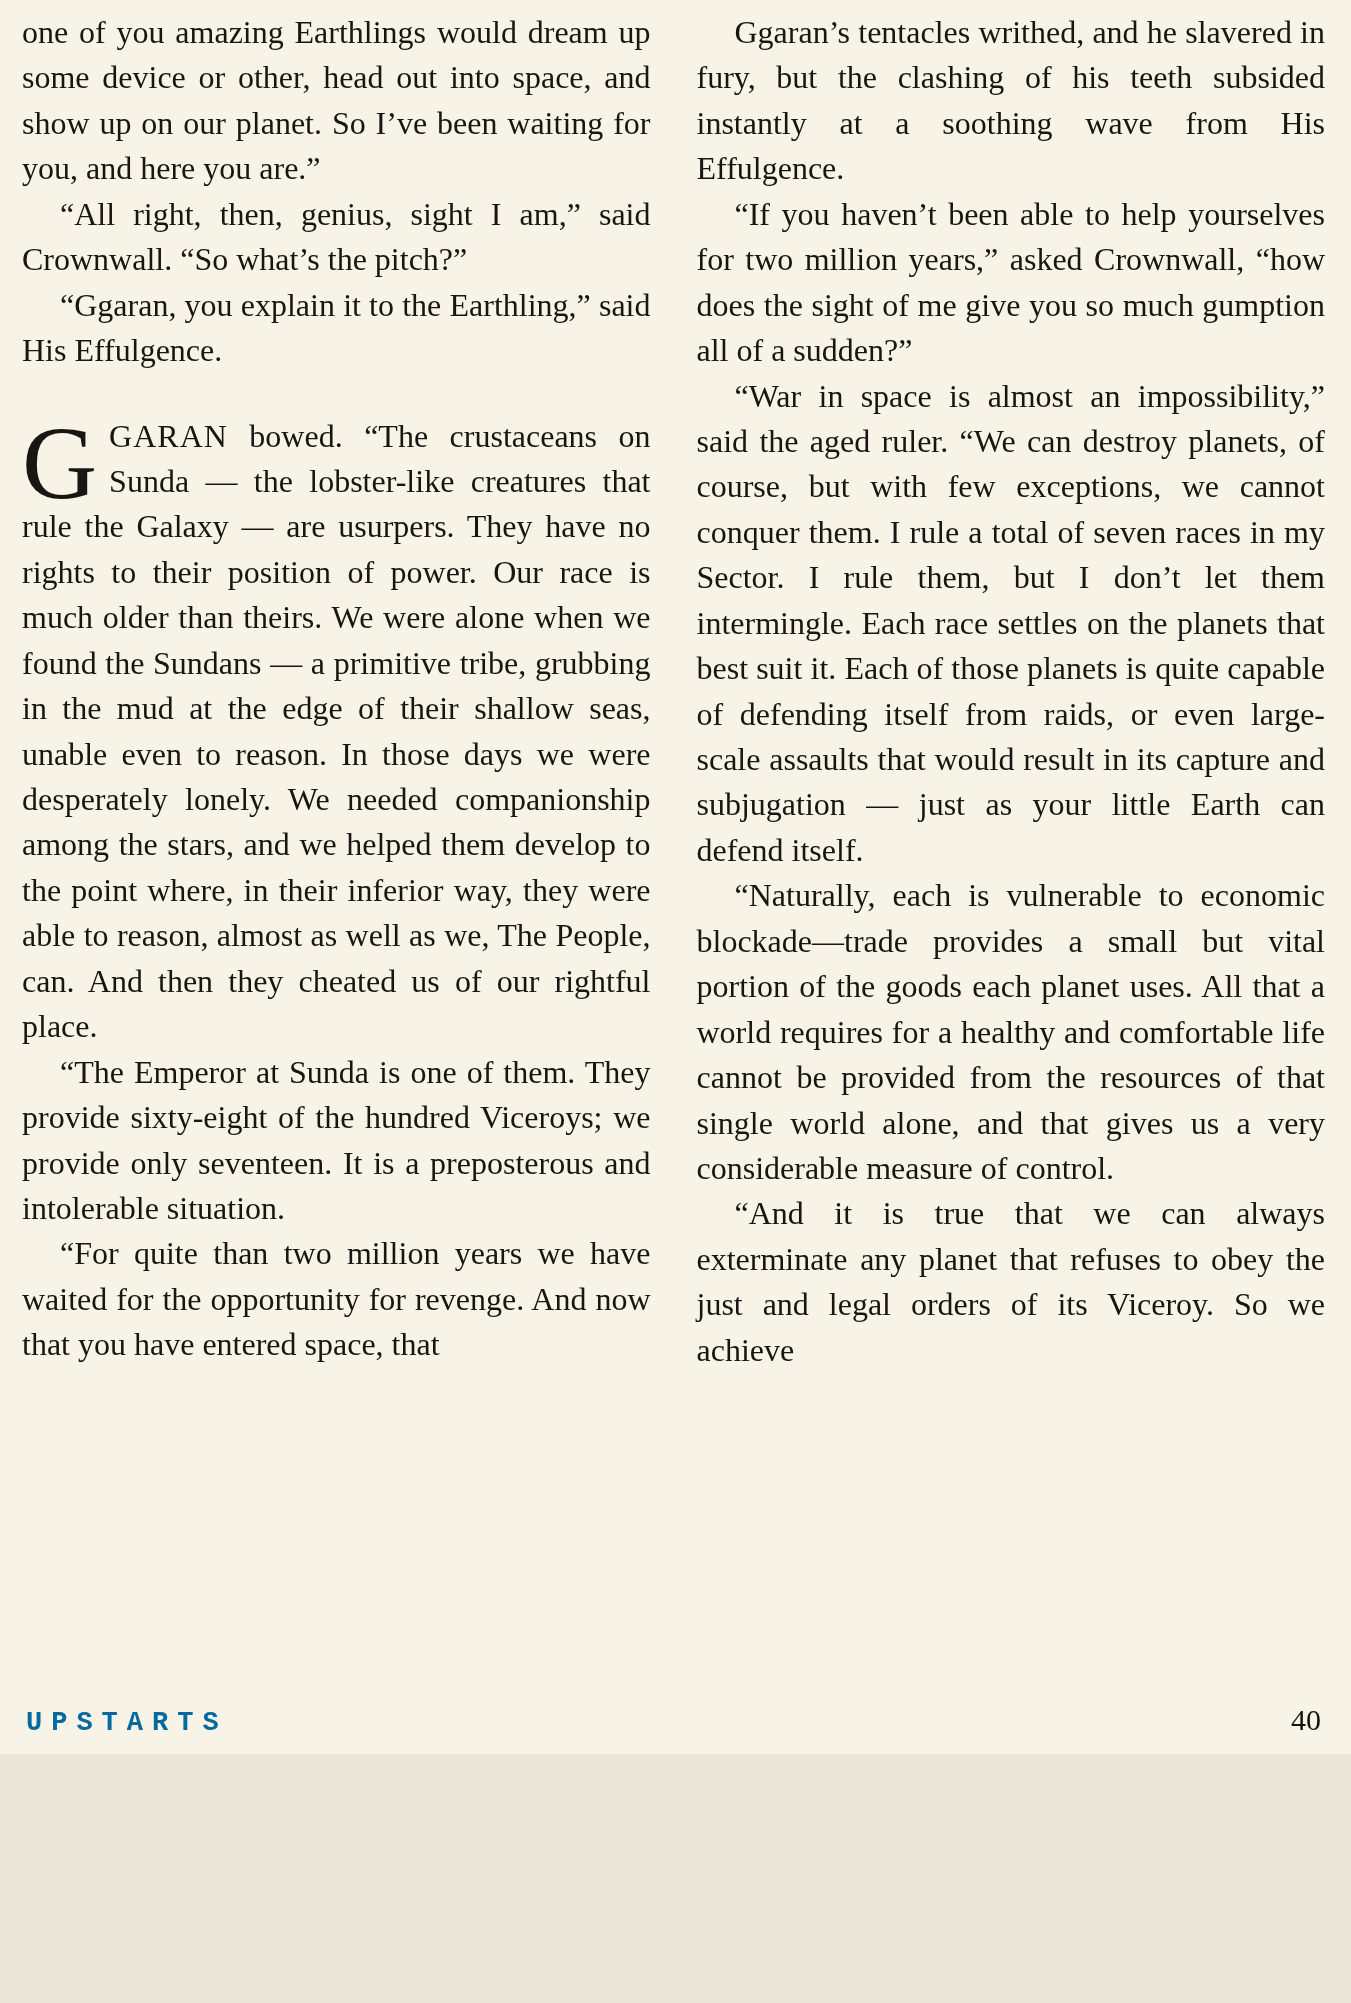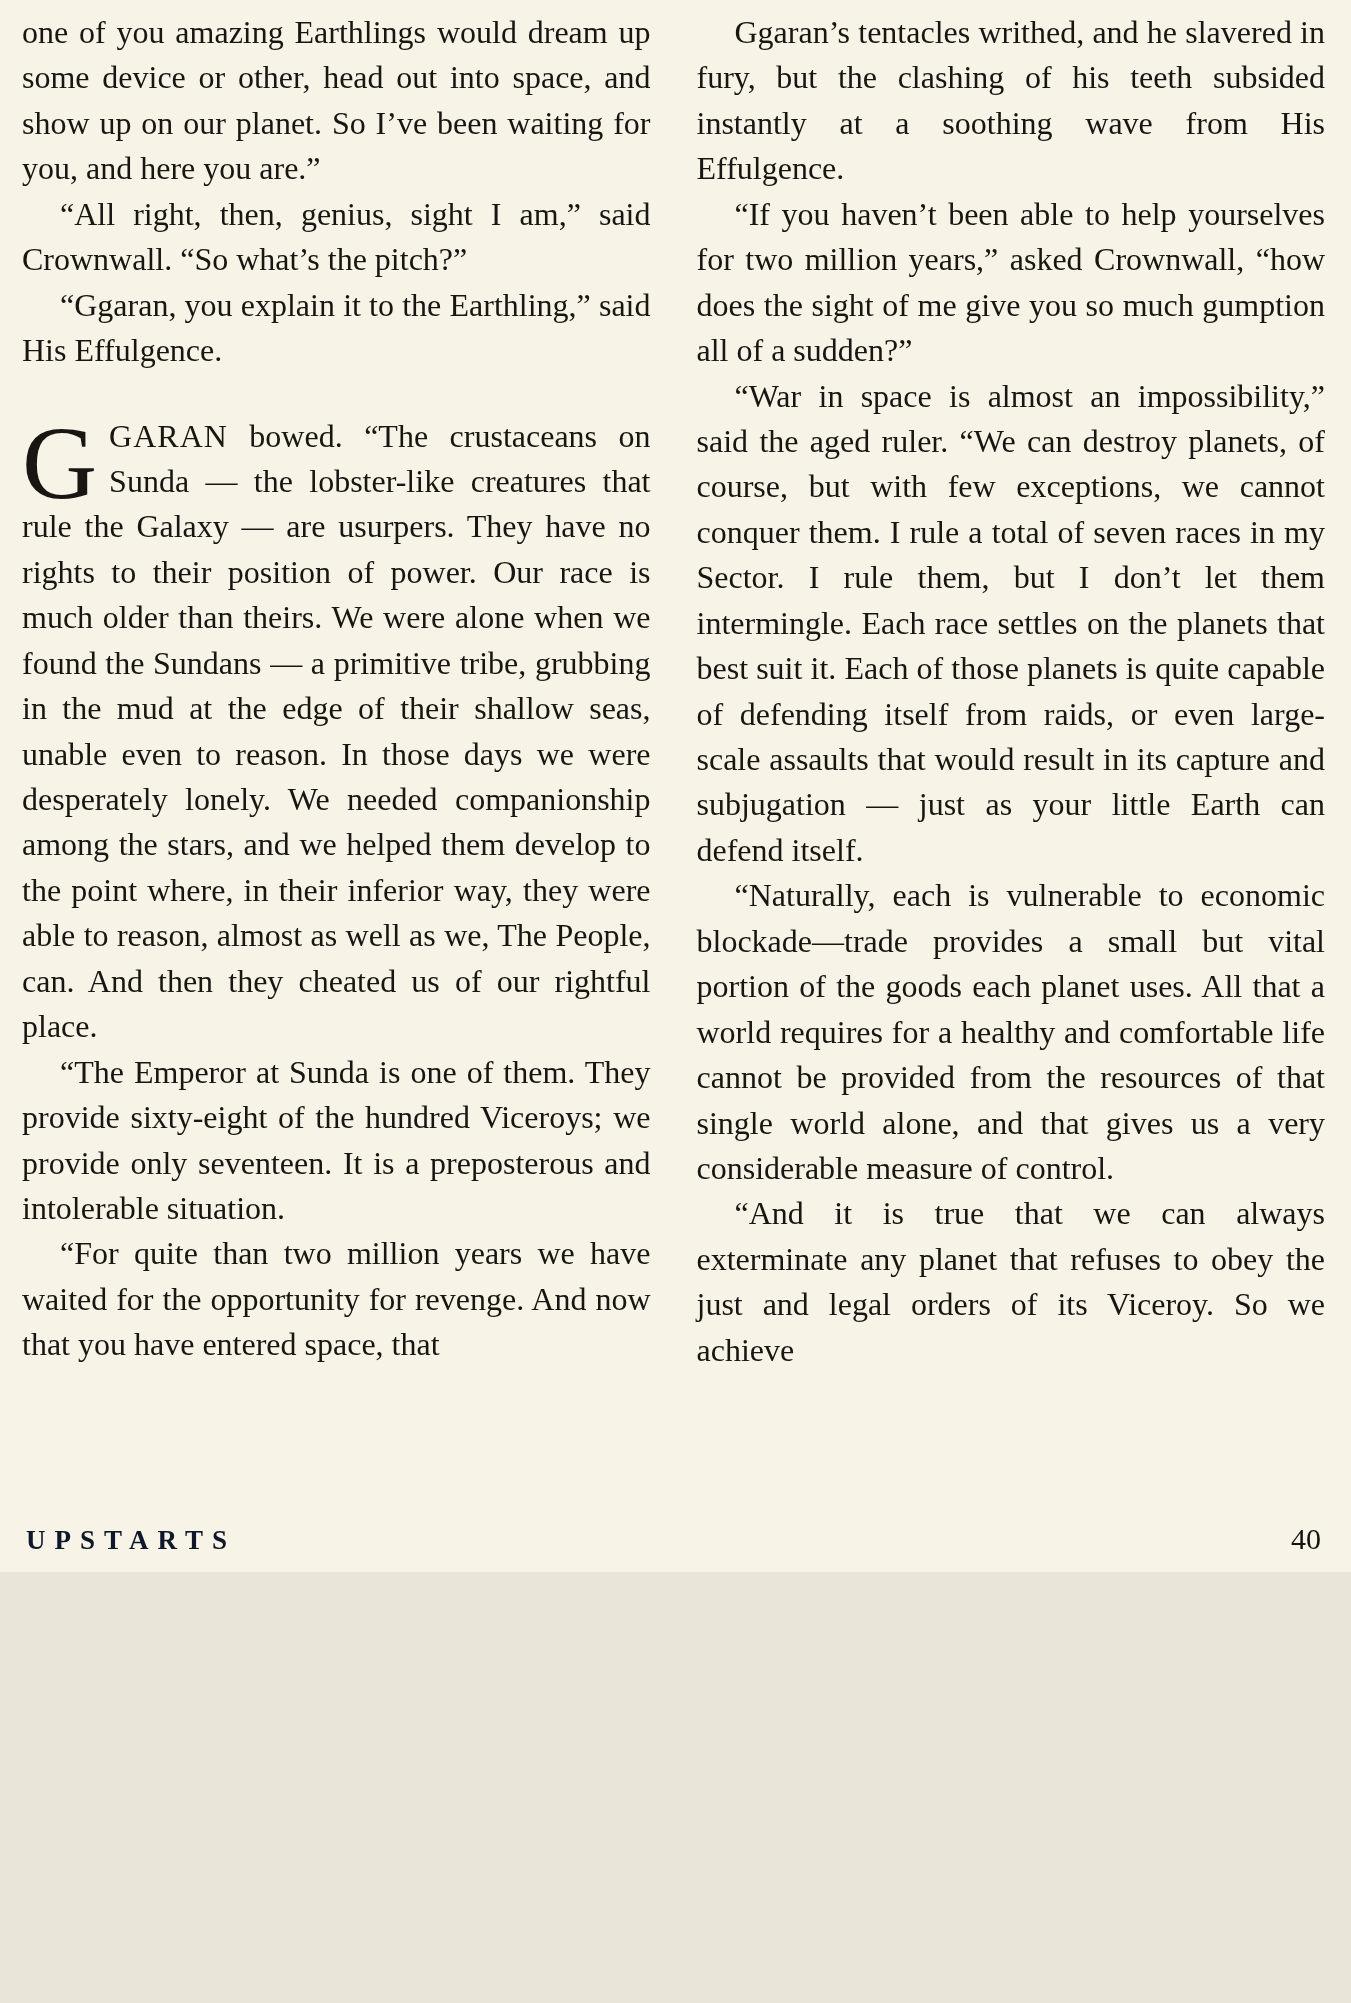--- a/index.html
+++ b/index.html
@@ -3,21 +3,21 @@
 <meta charset="utf-8">
 <style>
   html, body {
     margin: 0;
     padding: 0;
     background: #e9e5d8;
   }
   .page {
     position: relative;
     width: 1351px;
-    height: 1572px;
+    height: 1754px;
     margin: 0 auto;
     background: #f7f3e6;
     color: #181512;
     font-family: "Liberation Serif", "DejaVu Serif", serif;
     overflow: hidden;
     box-sizing: border-box;
   }
   .columns {
     display: flex;
     gap: 46px;
@@ -60,25 +60,25 @@
   .footer {
     position: absolute;
     left: 26px;
     right: 30px;
     bottom: 16px;
     display: flex;
     justify-content: space-between;
     align-items: baseline;
   }
   .running-title {
-    font-family: Liberation Serif, serif;
+    font-family: Liberation Mono, monospace;
     font-weight: 700;
     font-size: 27px;
     letter-spacing: 9px;
-    color: #0f172a;
+    color: #0369a1;
   }
   .page-number {
     font-family: "Liberation Serif", "DejaVu Serif", serif;
     font-size: 30px;
     color: #15130f;
   }
 </style>
 </head>
 <body>
 

